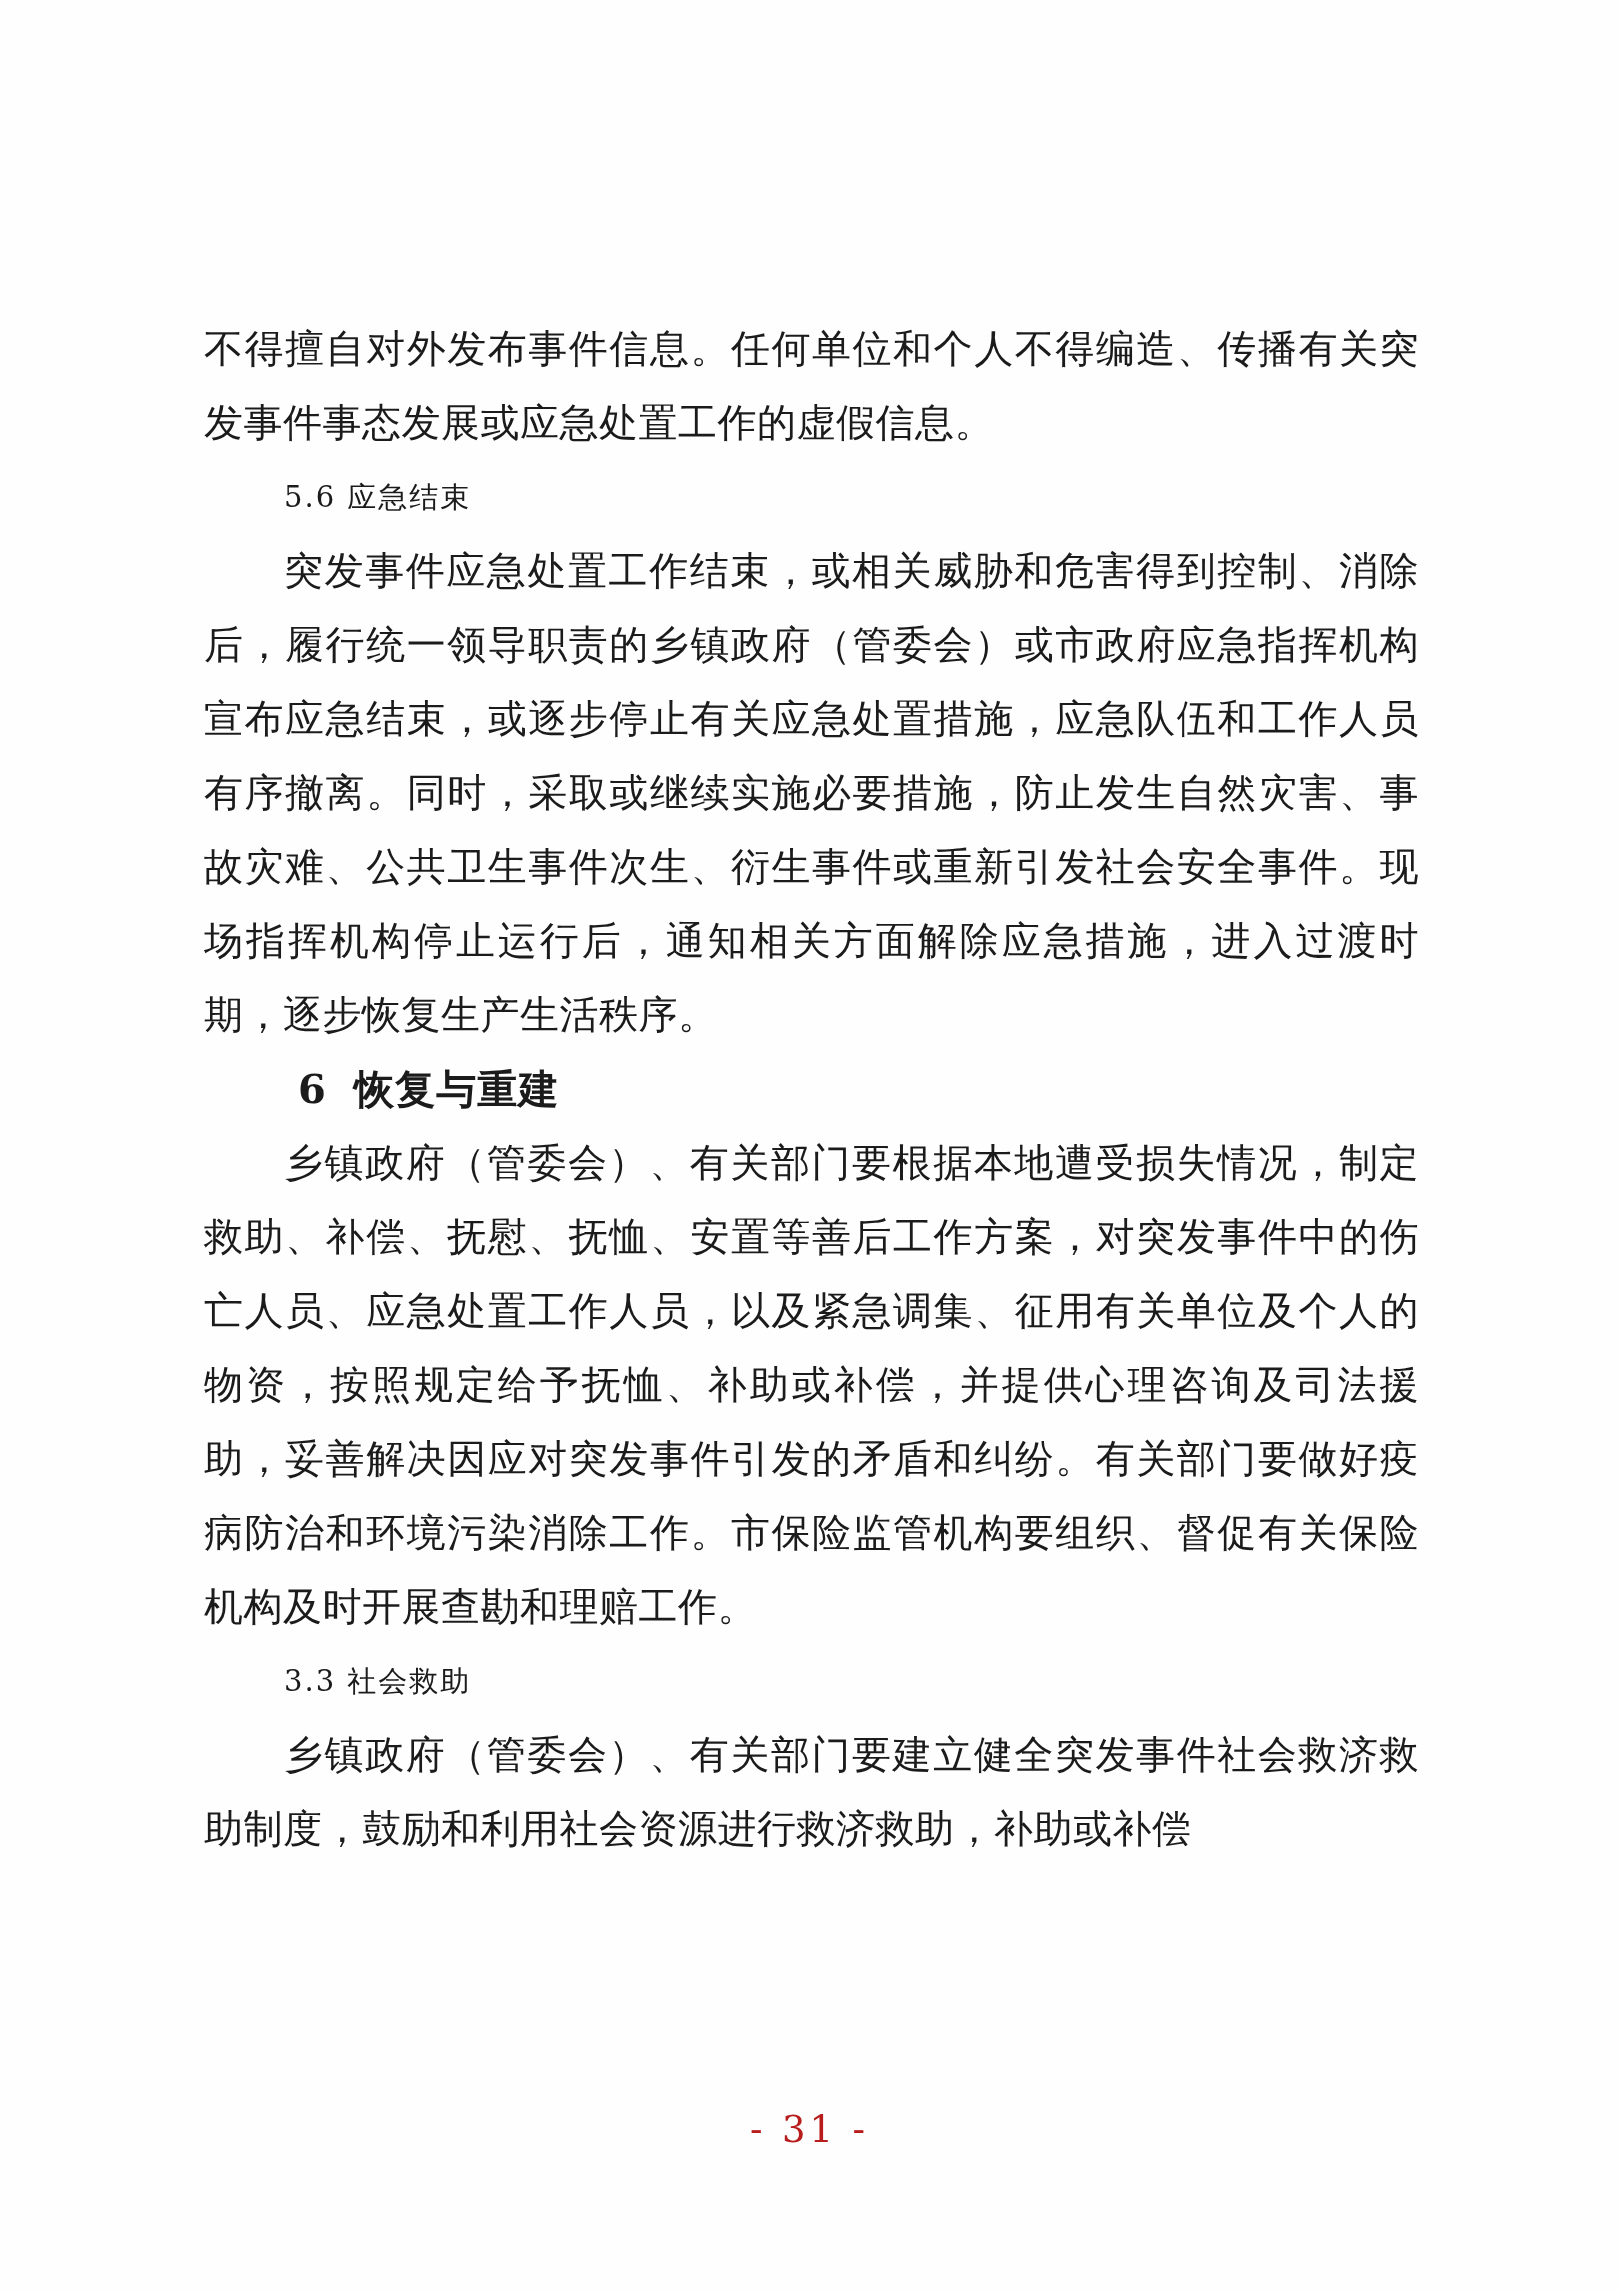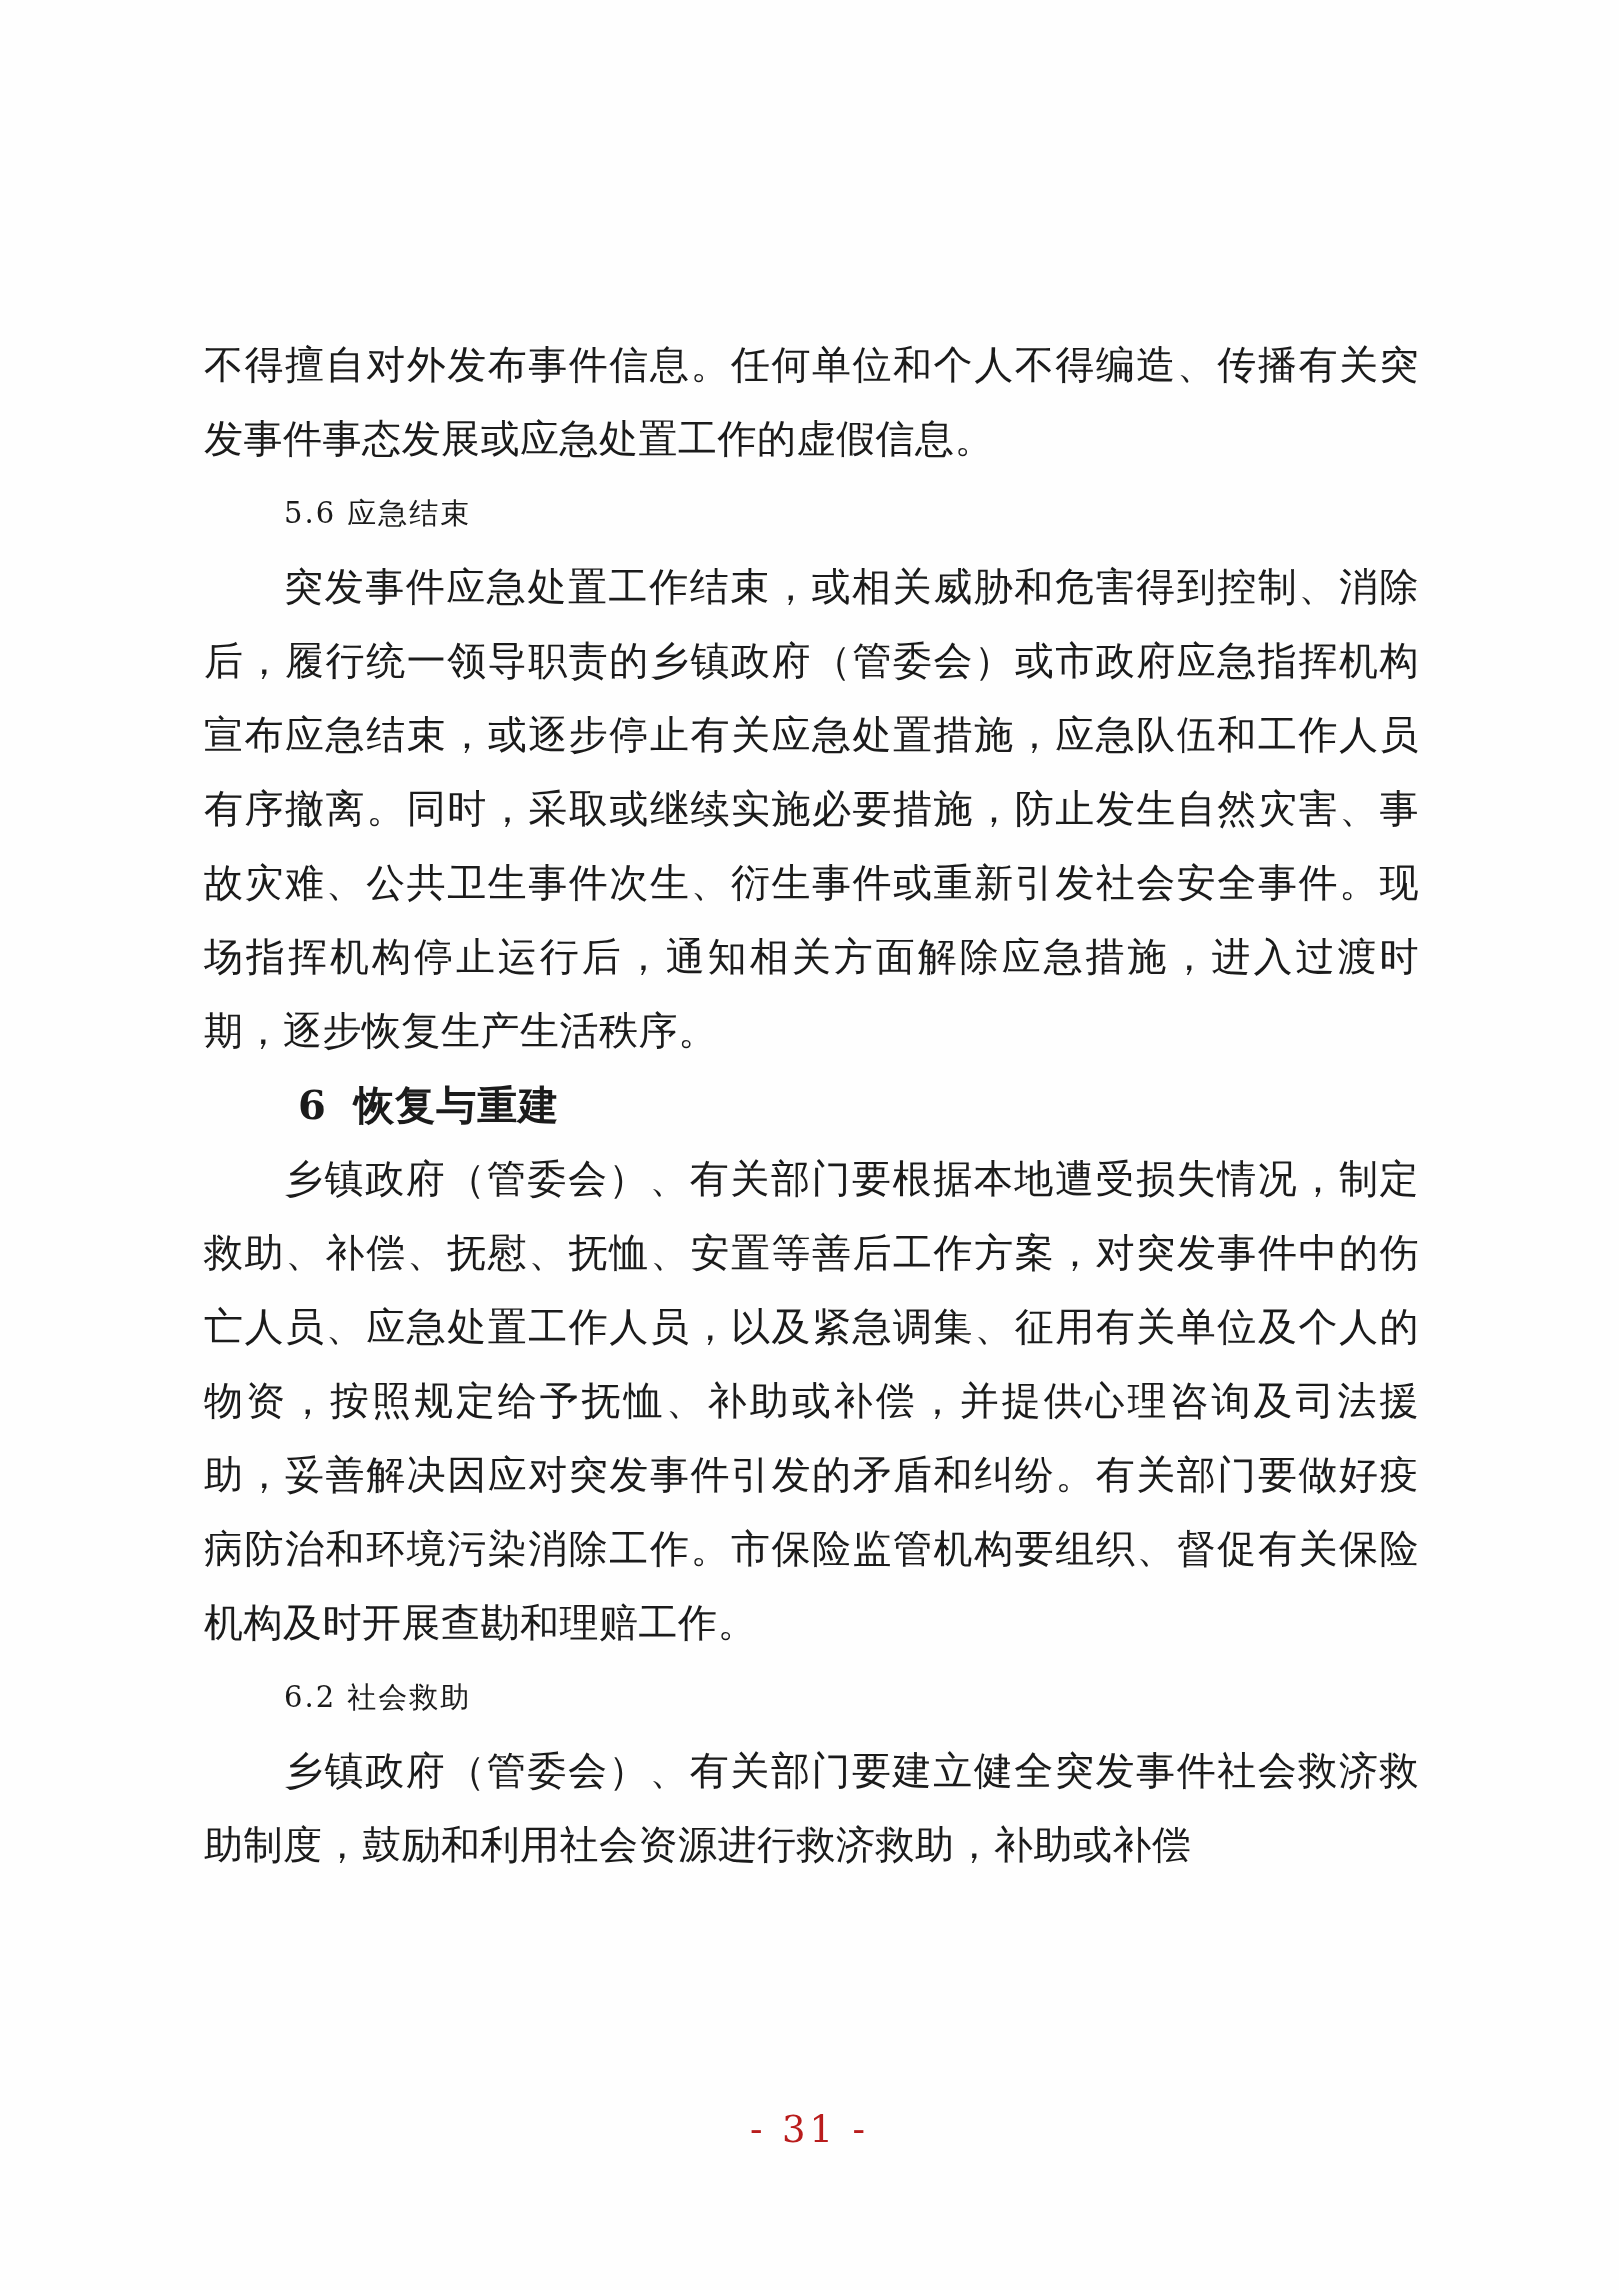--- a/index.html
+++ b/index.html
@@ -13,21 +13,21 @@
     height: 2291px;
     background: #fefefe;
     box-sizing: border-box;
     overflow: hidden;
     font-family: "DejaVu Serif", "Liberation Serif", serif;
     color: #1b1b1b;
   }
   .content {
     position: absolute;
     left: 204px;
-    top: 328px;
+    top: 312px;
     width: 1215px;
   }
   p.body-par {
     margin: 0;
     font-size: 39px;
     line-height: 74px;
     text-align: justify;
     text-justify: inter-ideograph;
     letter-spacing: 0.5px;
     text-indent: 0;
@@ -82,21 +82,21 @@
 
     <p class="body-par indent">突发事件应急处置工作结束，或相关威胁和危害得到控制、消除后，履行统一领导职责的乡镇政府（管委会）或市政府应急指挥机构宣布应急结束，或逐步停止有关应急处置措施，应急队伍和工作人员有序撤离。同时，采取或继续实施必要措施，防止发生自然灾害、事故灾难、公共卫生事件次生、衍生事件或重新引发社会安全事件。现场指挥机构停止运行后，通知相关方面解除应急措施，进入过渡时期，逐步恢复生产生活秩序。</p>
 
     <h2 class="sec-head">
       <span class="sec-num">6</span><span>恢复与重建</span>
     </h2>
 
 
     <p class="body-par indent">乡镇政府（管委会）、有关部门要根据本地遭受损失情况，制定救助、补偿、抚慰、抚恤、安置等善后工作方案，对突发事件中的伤亡人员、应急处置工作人员，以及紧急调集、征用有关单位及个人的物资，按照规定给予抚恤、补助或补偿，并提供心理咨询及司法援助，妥善解决因应对突发事件引发的矛盾和纠纷。有关部门要做好疫病防治和环境污染消除工作。市保险监管机构要组织、督促有关保险机构及时开展查勘和理赔工作。</p>
 
-    <h3 class="sub-head">6.2 社会救助</h3>
+    <h3 class="sub-head">3.3 社会救助</h3>
 
     <p class="body-par indent">乡镇政府（管委会）、有关部门要建立健全突发事件社会救济救助制度，鼓励和利用社会资源进行救济救助，补助或补偿</p>
 
   </div>
 
   <div class="footer">- 31 -</div>
 
 </div>
 
 

